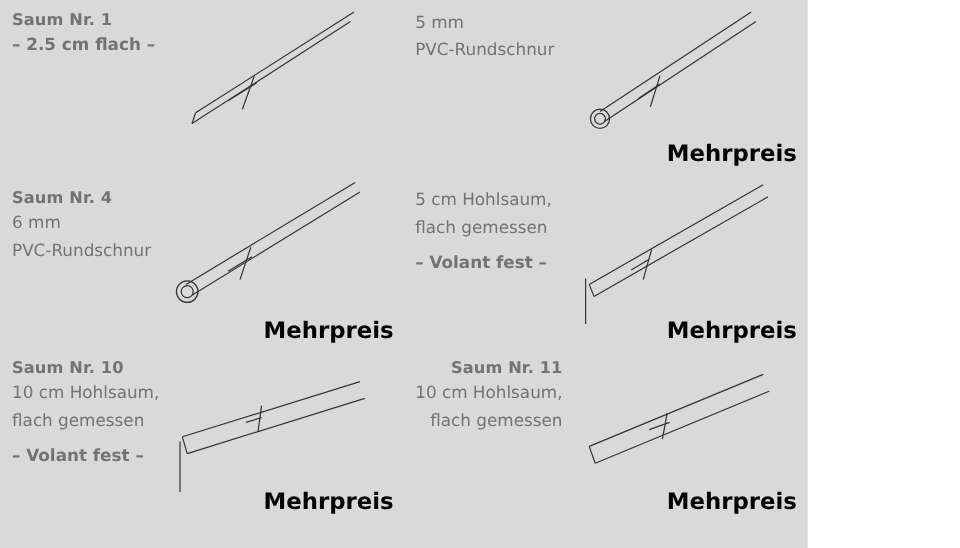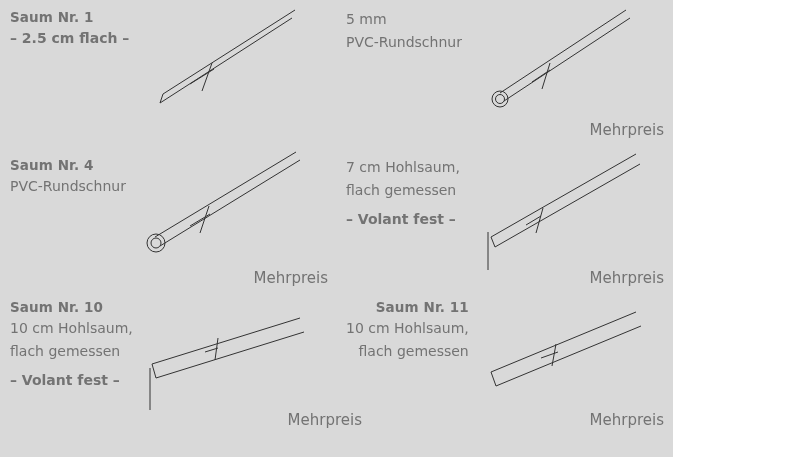--- a/index.html
+++ b/index.html
@@ -48,24 +48,24 @@
   .line.spaced {
     padding-top: 6px;
   }
   .line.bold {
     font-weight: bold;
   }
   .surcharge {
     position: absolute;
     right: 8px;
     bottom: 6px;
-    font-weight: normal;
-    font-size: 15px;
+    font-weight: bold;
+    font-size: 19px;
     white-space: nowrap;
-    color: #737373;
+    color: #000000;
   }
   .art {
     position: absolute;
     left: 0;
     top: 0;
     width: 336px;
     height: 145px;
     pointer-events: none;
   }
   svg {
@@ -123,47 +123,48 @@
         <line x1="155" y1="89" x2="296" y2="4"></line>
         <circle cx="156" cy="95" r="9"></circle>
         <circle cx="156" cy="95" r="5"></circle>
         <line x1="190" y1="78" x2="210" y2="66"></line>
         <line x1="200" y1="85" x2="209" y2="58"></line>
       </g>
     </svg>
   </div>
   <div class="txt">
     <div class="title">Saum Nr. 4</div>
+    <div class="line">6 mm</div>
     <div class="line">PVC-Rundschnur</div>
   </div>
   <div class="surcharge">Mehrpreis</div>
 </div>
 
 <div class="cell" style="left:336px;top:148px;">
   <div class="art">
     <svg width="336" height="145" viewBox="0 0 336 145">
       <g fill="none" stroke="#333333" stroke-width="1">
         <line x1="155" y1="89" x2="300" y2="6"></line>
         <line x1="159" y1="99" x2="304" y2="16"></line>
         <path d="M155 89 L159 99"></path>
         <line x1="152" y1="84" x2="152" y2="122"></line>
         <line x1="190" y1="77" x2="205" y2="68"></line>
         <line x1="200" y1="85" x2="207" y2="60"></line>
       </g>
     </svg>
   </div>
   <div class="txt">
-    <div class="line">7 cm Hohlsaum,</div>
+    <div class="line">5 cm Hohlsaum,</div>
     <div class="line">flach gemessen</div>
     <div class="line bold spaced">– Volant fest –</div>
   </div>
   <div class="surcharge">Mehrpreis</div>
 </div>
 
-<div class="cell" style="left:0px;top:290px;padding-left:34px;">
+<div class="cell" style="left:0px;top:290px;">
   <div class="art">
     <svg width="336" height="145" viewBox="0 0 336 145">
       <g fill="none" stroke="#333333" stroke-width="1">
         <line x1="152" y1="74" x2="300" y2="28"></line>
         <line x1="156" y1="88" x2="304" y2="42"></line>
         <path d="M152 74 L156 88"></path>
         <line x1="150" y1="78" x2="150" y2="120"></line>
         <line x1="205" y1="62" x2="218" y2="58"></line>
         <line x1="215" y1="70" x2="218" y2="48"></line>
       </g>

